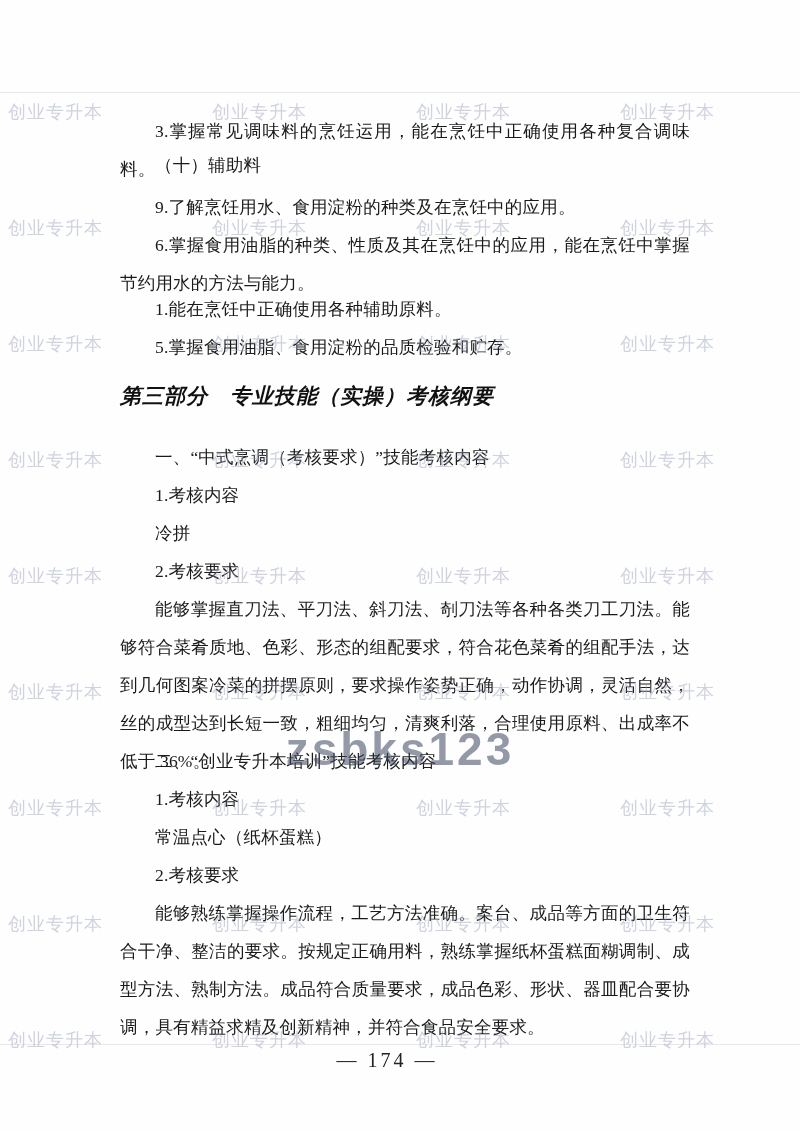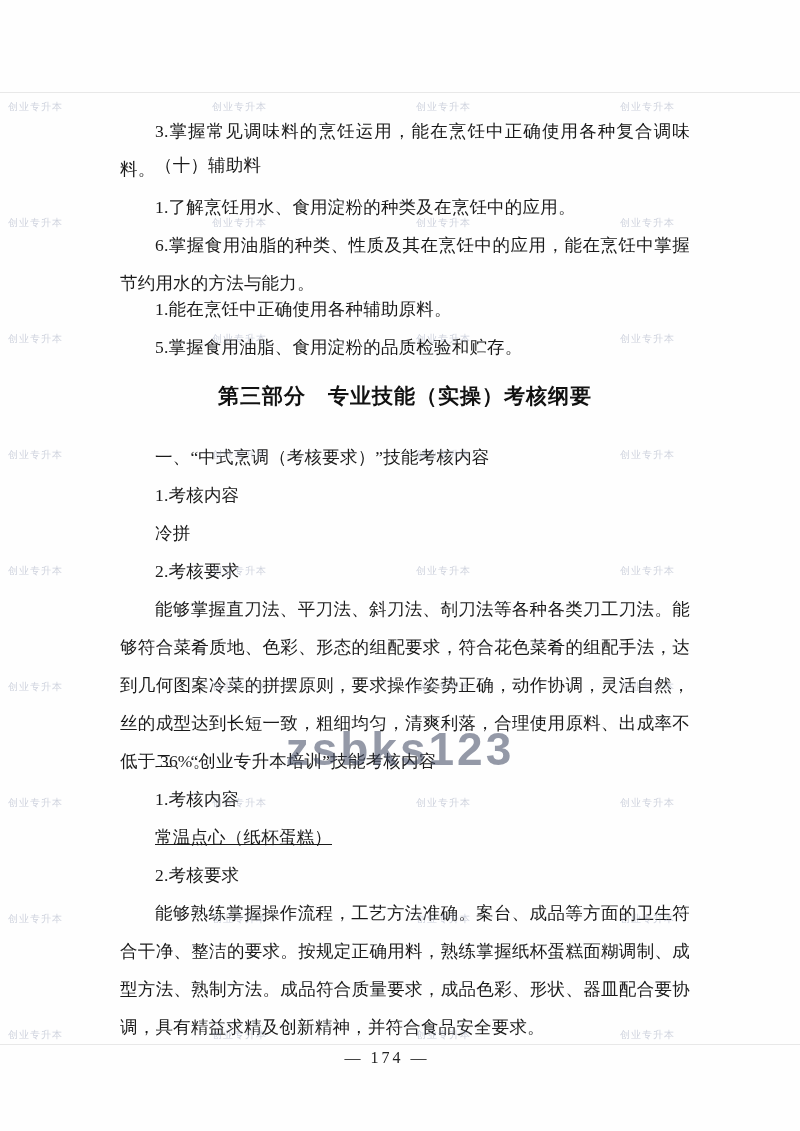--- a/index.html
+++ b/index.html
@@ -39,21 +39,21 @@
   #watermarks {
     position: absolute;
     left: 0; top: 0;
     width: 800px; height: 1131px;
     pointer-events: none;
     z-index: 3;
   }
   .wm-small {
     position: absolute;
     font-family: "Liberation Sans", sans-serif;
-    font-size: 10px;
+    font-size: 18px;
     color: rgba(150, 160, 185, 0.45);
     white-space: nowrap;
     letter-spacing: 1px;
   }
   .wm-big {
     position: absolute;
     left: 40px;
     top: 620px;
     width: 720px;
     text-align: center;
@@ -96,65 +96,65 @@
     font-size: 17.5px;
     line-height: 38px;
     text-align: justify;
     text-justify: inter-ideograph;
     letter-spacing: 0.2px;
   }
   .section-title {
     position: absolute;
     left: 120px;
     width: 570px;
-    text-align: center;
     font-size: 21px;
     font-weight: bold;
     letter-spacing: 1px;
     color: #111;
+    font-style: italic;
   }
   .page-number {
     position: absolute;
     left: 0;
     top: 1049px;
     width: 774px;
     text-align: center;
-    font-size: 16px;
+    font-size: 20px;
     color: #222;
     letter-spacing: 3px;
   }
 </style>
 </head>
 <body>
 
 <div id="page">
 
   <div class="edge-line edge-top"></div>
   <div class="edge-line edge-bottom"></div>
 
   <div id="content">
 
     <div class="block indent" style="top:112px;">3.掌握常见调味料的烹饪运用，能在烹饪中正确使用各种复合调味料。</div>
     <div class="block indent" style="top:146px;">（十）辅助料</div>
-    <div class="block indent" style="top:188px;">1.了解烹饪用水、食用淀粉的种类及在烹饪中的应用。</div>
+    <div class="block indent" style="top:188px;">9.了解烹饪用水、食用淀粉的种类及在烹饪中的应用。</div>
     <div class="block indent" style="top:226px;">6.掌握食用油脂的种类、性质及其在烹饪中的应用，能在烹饪中掌握节约用水的方法与能力。</div>
     <div class="block indent" style="top:290px;">1.能在烹饪中正确使用各种辅助原料。</div>
     <div class="block indent" style="top:328px;">5.掌握食用油脂、食用淀粉的品质检验和贮存。</div>
 
     <div class="section-title" style="top:382px;">第三部分　专业技能（实操）考核纲要</div>
 
     <div class="block indent" style="top:438px;">一、“中式烹调（考核要求）”技能考核内容</div>
     <div class="block indent" style="top:476px;">1.考核内容</div>
     <div class="block indent" style="top:514px;">冷拼</div>
     <div class="block indent" style="top:552px;">2.考核要求</div>
     <div class="block indent" style="top:590px;">能够掌握直刀法、平刀法、斜刀法、剞刀法等各种各类刀工刀法。能够符合菜肴质地、色彩、形态的组配要求，符合花色菜肴的组配手法，达到几何图案冷菜的拼摆原则，要求操作姿势正确，动作协调，灵活自然，丝的成型达到长短一致，粗细均匀，清爽利落，合理使用原料、出成率不低于 36%。</div>
 
     <div class="block indent" style="top:742px;">二、“创业专升本培训”技能考核内容</div>
     <div class="block indent" style="top:780px;">1.考核内容</div>
-    <div class="block indent" style="top:818px;text-decoration:underline;">常温点心（纸杯蛋糕）</div>
+    <div class="block indent" style="top:818px;">常温点心（纸杯蛋糕）</div>
     <div class="block indent" style="top:856px;">2.考核要求</div>
     <div class="block indent" style="top:894px;">能够熟练掌握操作流程，工艺方法准确。案台、成品等方面的卫生符合干净、整洁的要求。按规定正确用料，熟练掌握纸杯蛋糕面糊调制、成型方法、熟制方法。成品符合质量要求，成品色彩、形状、器皿配合要协调，具有精益求精及创新精神，并符合食品安全要求。</div>
 
     <div class="page-number">— 174 —</div>
   </div>
 
   <div id="watermarks">
     <div class="wm-mid">zsbks123</div>
   <div class="wm-small" style="left: 8px; top: 100px;">创业专升本</div>
       <div class="wm-small" style="left: 212px; top: 100px;">创业专升本</div>

